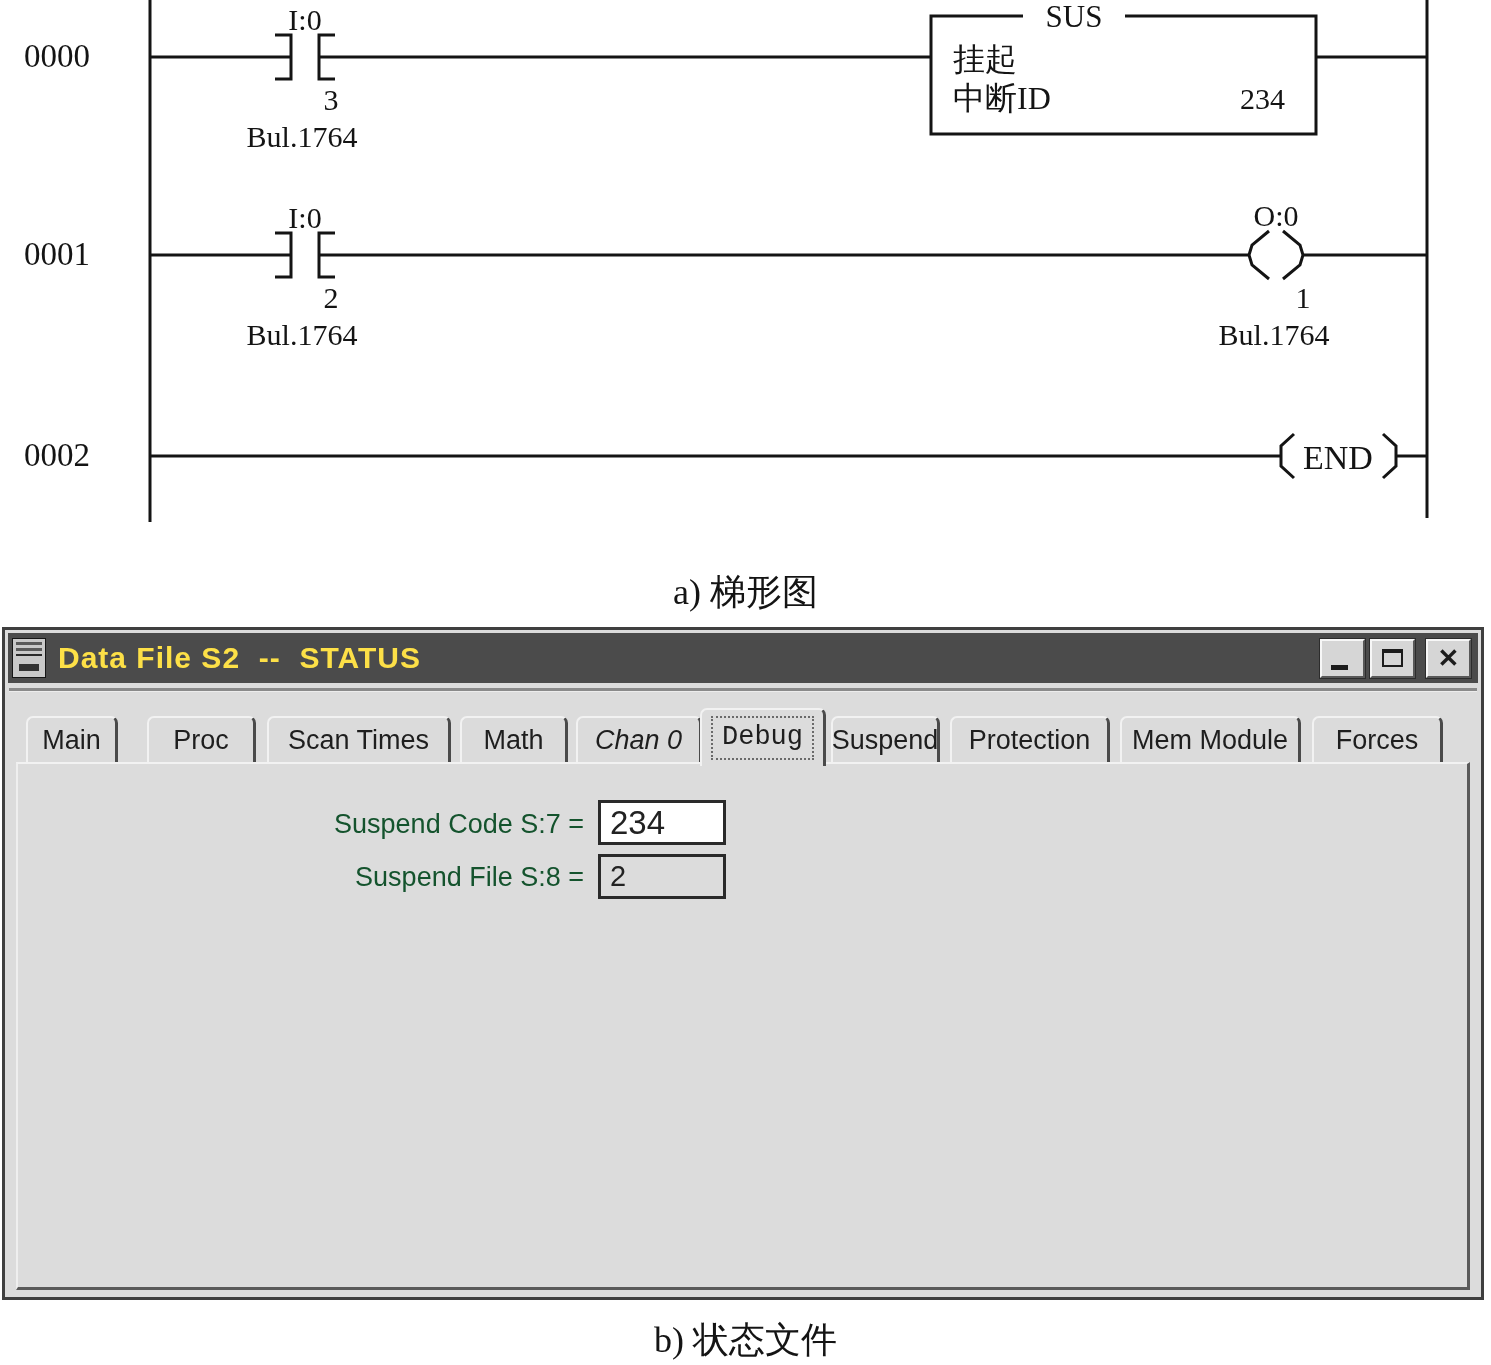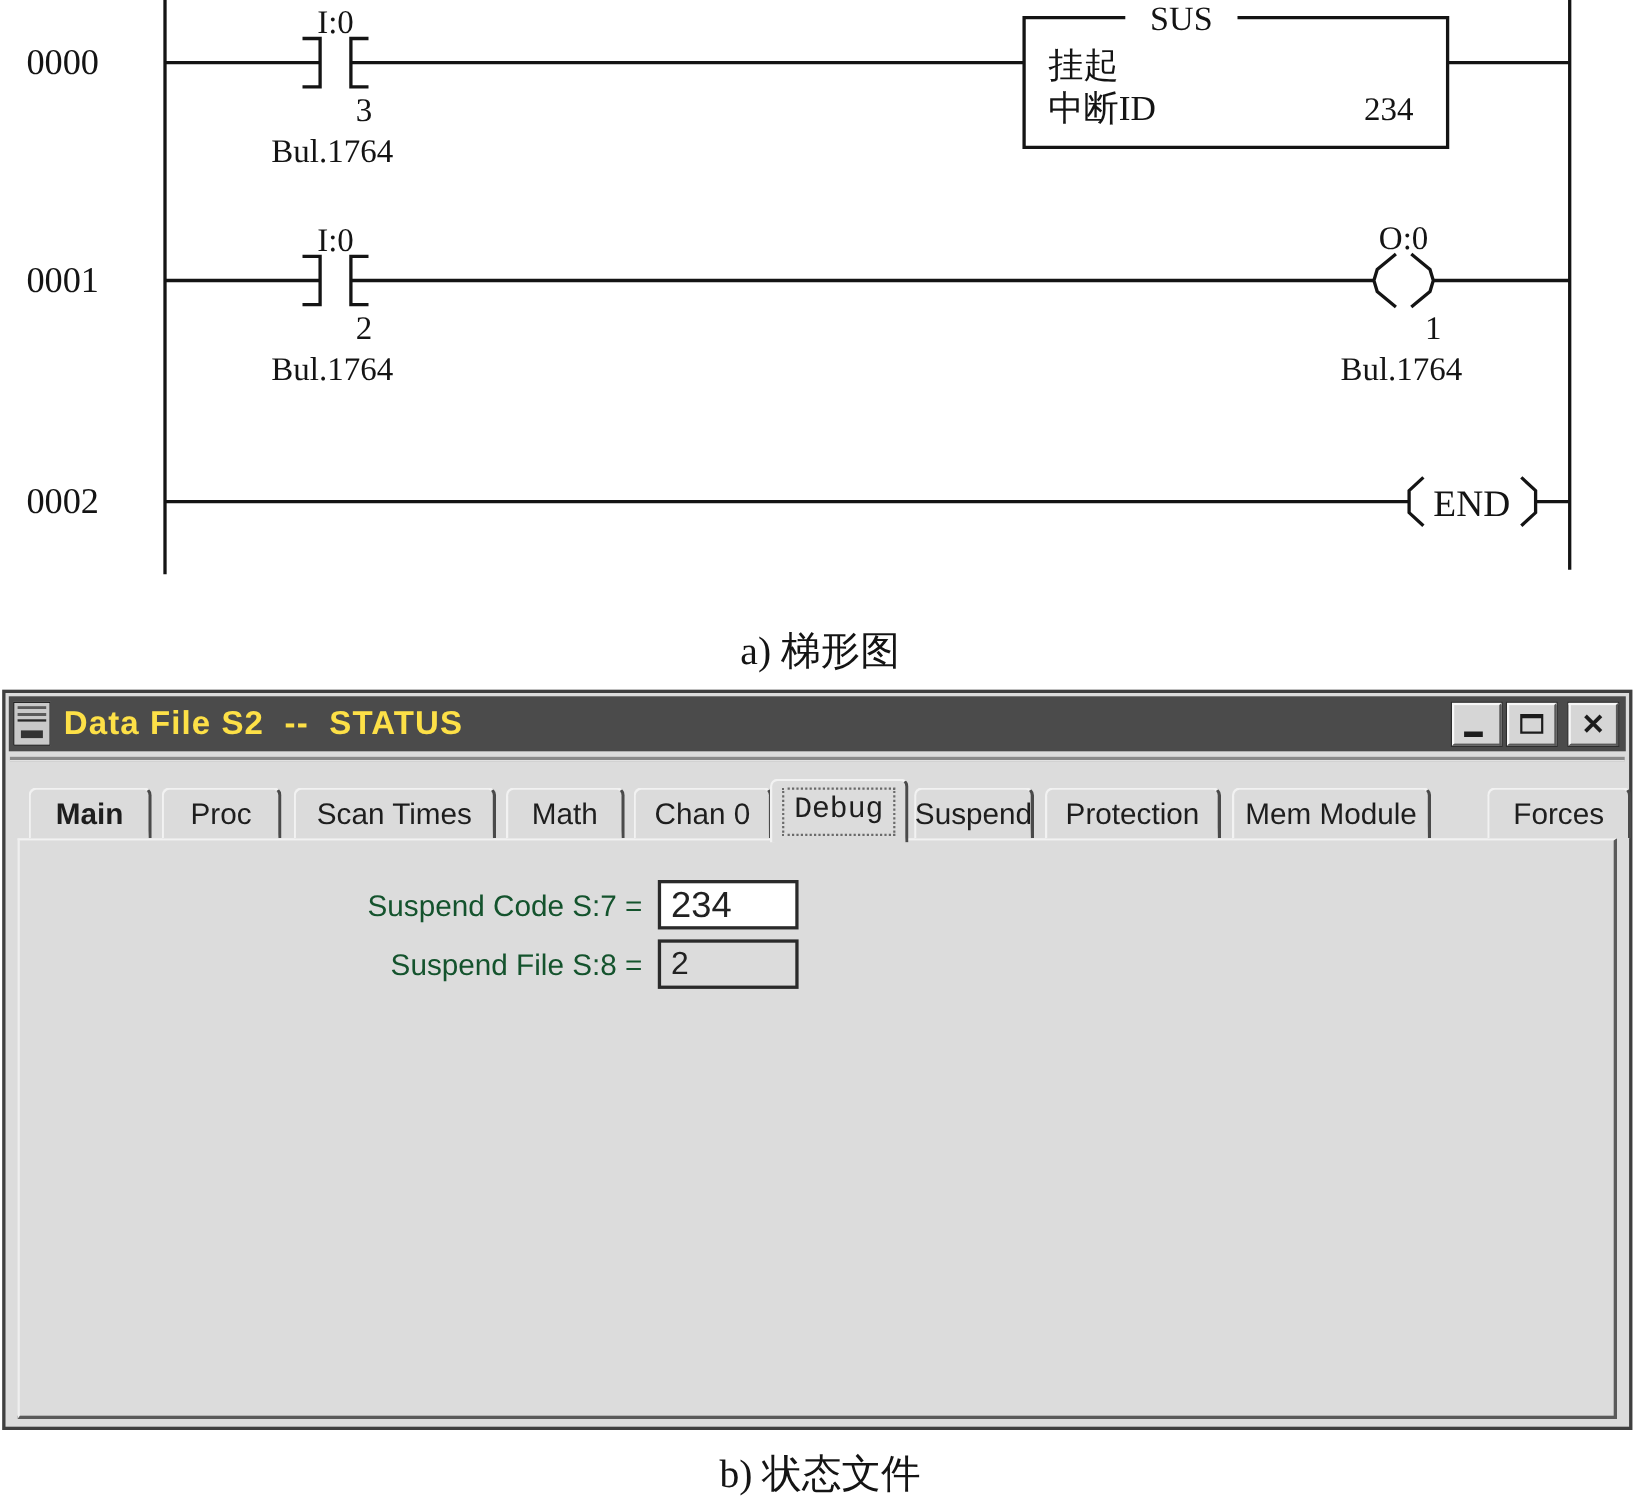--- a/index.html
+++ b/index.html
@@ -136,48 +136,48 @@
         </div>
         <div class="win-btn close">
           <span>✕</span>
         </div>
       </div>
     </div>
 
     <div class="groove"></div>
 
     <div class="tabstrip">
-      <div class="tab" style="left:18px;width:112px;font-weight:bold;">
+      <div class="tab" style="left:18px;width:92px;">
           <span class="tab-label">Main</span>
         </div>
       <div class="tab" style="left:139px;width:109px;align-items:center;">
           <span class="tab-label">Proc</span>
         </div>
       <div class="tab" style="left:259px;width:184px;">
           <span class="tab-label">Scan Times</span>
         </div>
       <div class="tab" style="left:452px;width:108px;align-items:center;">
           <span class="tab-label">Math</span>
         </div>
-      <div class="tab" style="left:568px;width:126px;">
+      <div class="tab" style="left:568px;width:126px;font-style:italic;">
           <span class="tab-label">Chan 0</span>
         </div>
       <div class="tab selected" style="left:692px;width:126px;font-family:Liberation Mono, monospace;">
           <span class="tab-label">Debug</span>
         </div>
       <div class="tab" style="left:823px;width:109px;">
           <span class="tab-label">Suspend</span>
         </div>
       <div class="tab" style="left:942px;width:160px;">
           <span class="tab-label">Protection</span>
         </div>
       <div class="tab" style="left:1112px;width:181px;">
           <span class="tab-label">Mem Module</span>
         </div>
-      <div class="tab" style="left:1344px;width:131px;">
+      <div class="tab" style="left:1304px;width:131px;">
           <span class="tab-label">Forces</span>
         </div>
     </div>
 
     <div class="panel">
       <div id="suspend-code-row">
         <div class="fieldlabel">Suspend Code S:7 =</div>
         <div class="fieldbox">
           <span>234</span>
         </div>

